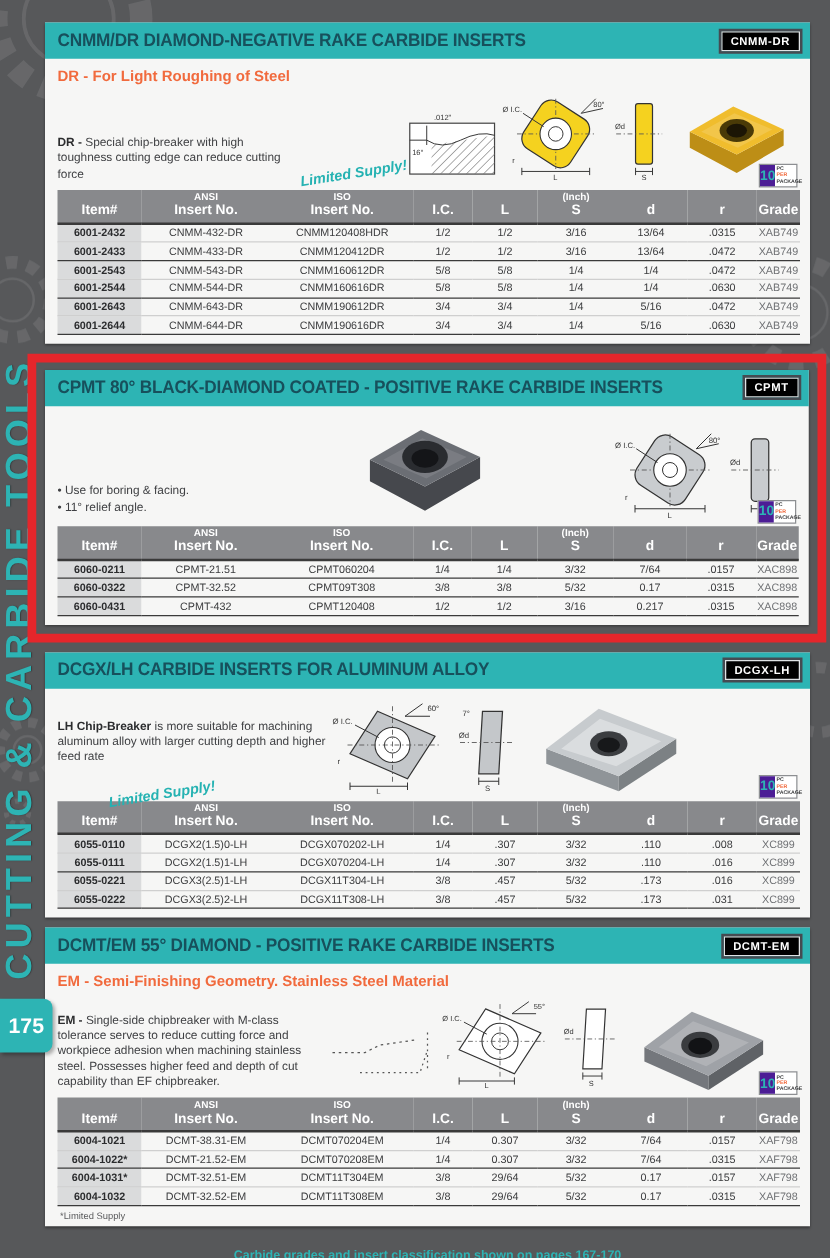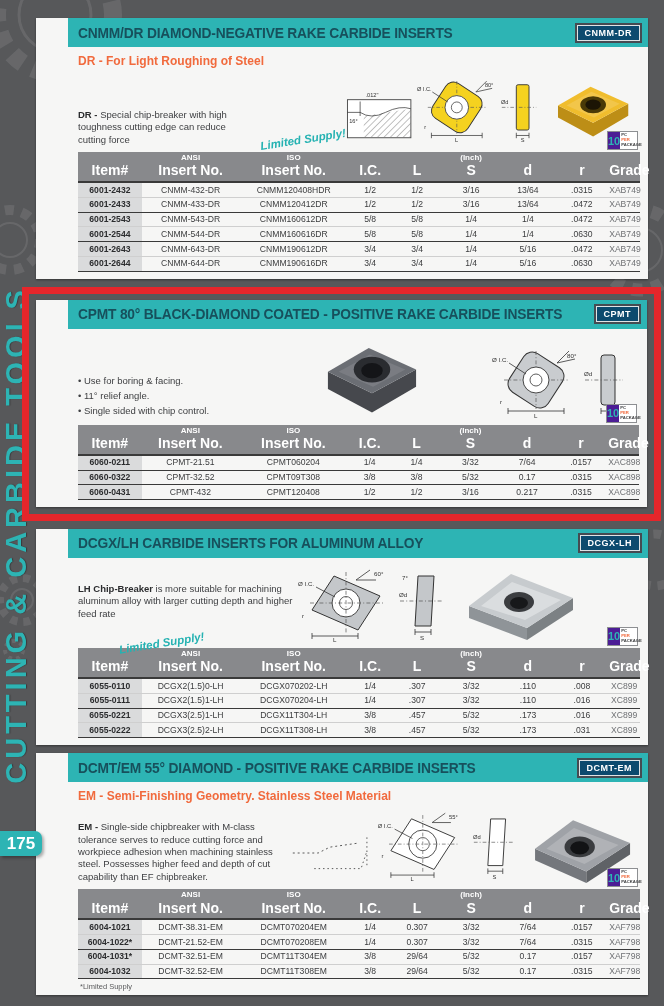--- a/index.html
+++ b/index.html
@@ -3,31 +3,31 @@
 <meta charset="utf-8">
 <style>
   html,body{margin:0;padding:0;background:#444;}
   .page{position:relative;width:664px;height:1006px;background:#57585a;overflow:hidden;
         font-family:"Liberation Sans",sans-serif;-webkit-font-smoothing:antialiased;}
   .bg-gears{position:absolute;inset:0;z-index:0;}
   
   .rail-title{position:absolute;left:16px;top:535px;transform:translate(-50%,-50%) rotate(-90deg);
       white-space:nowrap;color:#2db4b4;font-weight:bold;font-size:29px;letter-spacing:4px;
       text-shadow:0 1px 1px rgba(0,0,0,.35);z-index:2;}
-  .page-badge{position:absolute;left:0;top:831px;width:42px;height:25px;background:#2db4b4;
+  .page-badge{position:absolute;left:0;top:799px;width:42px;height:43px;background:#2db4b4;
       border-radius:0 7px 7px 0;display:flex;align-items:center;justify-content:center;
       color:#fff;font-weight:bold;font-size:17px;z-index:3;box-shadow:2px 2px 3px rgba(0,0,0,.3);}
   
   .content{position:absolute;left:36px;top:18px;width:612px;z-index:2;}
-  .card{margin-bottom:8px;background:#f6f6f5;box-shadow:0 1px 2px rgba(0,0,0,.4);padding-left:32px;}
+  .card{margin-bottom:8px;background:#f6f6f5;box-shadow:0 1px 2px rgba(0,0,0,.4);}
   .bar{display:flex;justify-content:space-between;align-items:center;height:29px;
       background:#2db4b4;padding:0 8px 0 10px;}
   .bar h2{margin:0;font-size:14.5px;font-weight:bold;color:#17505c;letter-spacing:-.2px;
       transform:scaleX(.95);transform-origin:left center;white-space:nowrap;}
-  .badge{background:#0c4a6e;color:#fff;font-size:9px;font-weight:bold;padding:2px 7px;
+  .badge{background:#000000;color:#fff;font-size:9px;font-weight:bold;padding:2px 7px;
       border:1px solid #dfe3e5;outline:2px solid #454b52;letter-spacing:.5px;}
   .body{position:relative;padding:4px 8px 2px 10px;}
   .subtitle{color:#f16a3d;font-weight:bold;font-size:12px;margin:3px 0 4px 0;}
   .introrow{display:flex;align-items:flex-end;position:relative;padding-bottom:4px;}
   .desc{font-size:9.5px;color:#3f4043;line-height:1.3;}
   .desc b{color:#2b2c2e;}
   .limited{color:#25b2b2;font-weight:bold;font-style:italic;font-size:11.5px;
       transform:rotate(-9deg);white-space:nowrap;}
   .bullets{font-size:9.5px;color:#3f4043;line-height:1.55;padding-top:4px;}
   .bullets div::before{content:"•  ";color:#3f4043;}
@@ -36,21 +36,21 @@
   .pack .q{background:#4c1d95;color:#2db4b4;font-weight:bold;font-size:11px;width:15px;
       display:flex;align-items:center;justify-content:center;}
   .pack .u{display:flex;flex-direction:column;justify-content:center;padding-left:1px;}
   .pack .u i{font-style:normal;font-size:4.2px;font-weight:bold;color:#3b3c3e;line-height:1.15;}
   .pack .u i:nth-child(2){color:#f16a3d;}
   
   table.tbl{width:100%;border-collapse:collapse;table-layout:fixed;margin:2px 0 5px 0;}
   .tbl thead th{background:#88898c;color:#fff;font-weight:bold;vertical-align:bottom;
       padding:2px 1px;border-bottom:2px solid #3a3a3a;}
   .h-top{display:block;font-size:8px;line-height:1.05;}
-  .h-bot{display:block;font-size:14px;line-height:1.2;}
+  .h-bot{display:block;font-size:11px;line-height:1.2;}
   .tbl td{font-size:8.6px;color:#3b3c3e;text-align:center;padding:1.5px 1px;
       border-bottom:1px solid #cfcfcf;line-height:1.25;}
   .tbl tbody td:first-child{background:#dadbdc;font-weight:bold;color:#2b2c2e;}
   .tbl td:last-child{color:#6f7174;}
   .tbl th:nth-child(1){width:11%}.tbl th:nth-child(2){width:17%}.tbl th:nth-child(3){width:19%}
   .tbl th:nth-child(4){width:7.5%}.tbl th:nth-child(5){width:8.5%}.tbl th:nth-child(6){width:10%}
   .tbl th:nth-child(7){width:9.5%}.tbl th:nth-child(8){width:9%}
   .t1 tbody tr:nth-child(even) td,.t2 tbody tr td,
   .t3 tbody tr:nth-child(2) td,.t3 tbody tr:nth-child(4) td,
   .t4 tbody tr:nth-child(2) td,.t4 tbody tr:nth-child(4) td{border-bottom:1px solid #3a3a3a;}
@@ -286,21 +286,20 @@
       <div class="card">
         <div class="bar">
           <h2>CPMT 80° BLACK-DIAMOND COATED - POSITIVE RAKE CARBIDE INSERTS</h2>
           <span class="badge">CPMT</span>
         </div>
         <div class="body">
           <div class="introrow" style="min-height:86px;">
             <div class="bullets" style="width:230px;">
               <div>Use for boring &amp; facing.</div>
               <div>11° relief angle.</div>
-              <div>Single sided with chip control.</div>
             </div>
 
             <svg width="128" height="86" viewBox="0 0 110 80" style="margin-top:-2px;">
               <polygon points="14,36 14,52 55,74 96,50 96,34 55,56" fill="#46484d"></polygon>
               <polygon points="14,36 52,14 96,34 55,56" fill="#6b6e74"></polygon>
               <polygon points="24,36 53,20 86,34 56,50" fill="#ffffff" opacity=".10"></polygon>
               <ellipse cx="55" cy="34" rx="17" ry="12" fill="#2a2c30"></ellipse>
               <ellipse cx="55" cy="35" rx="10" ry="7" fill="#141518"></ellipse>
             </svg>
             <div style="flex:1"></div>

